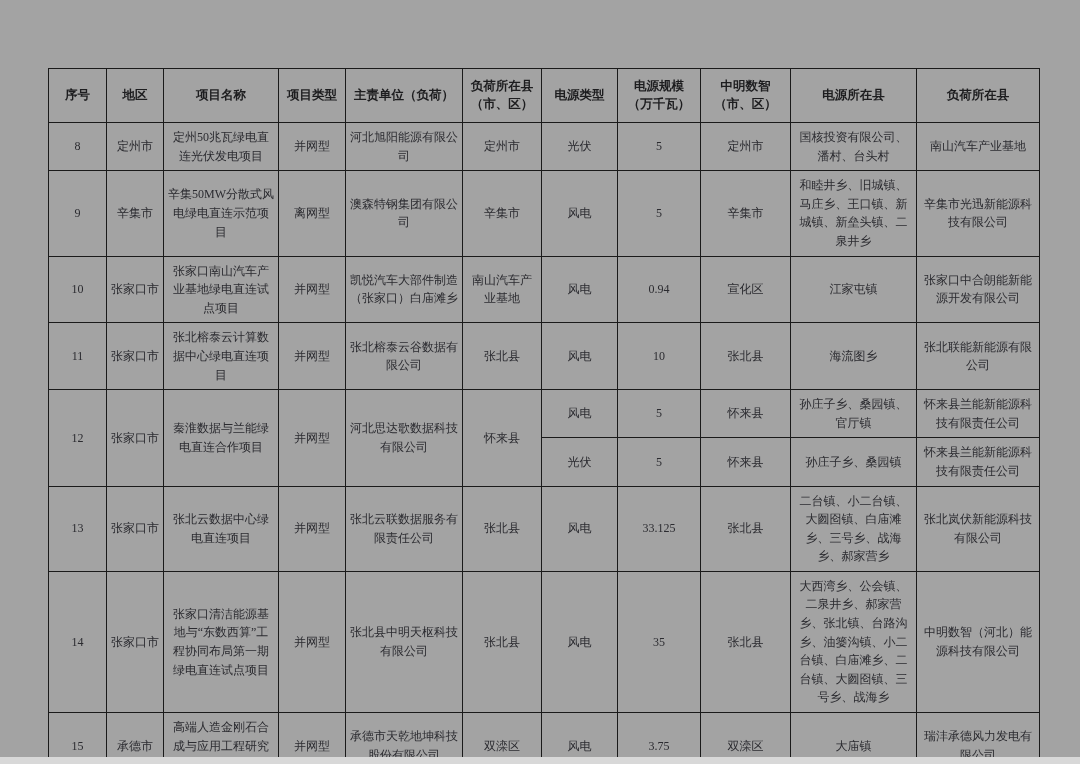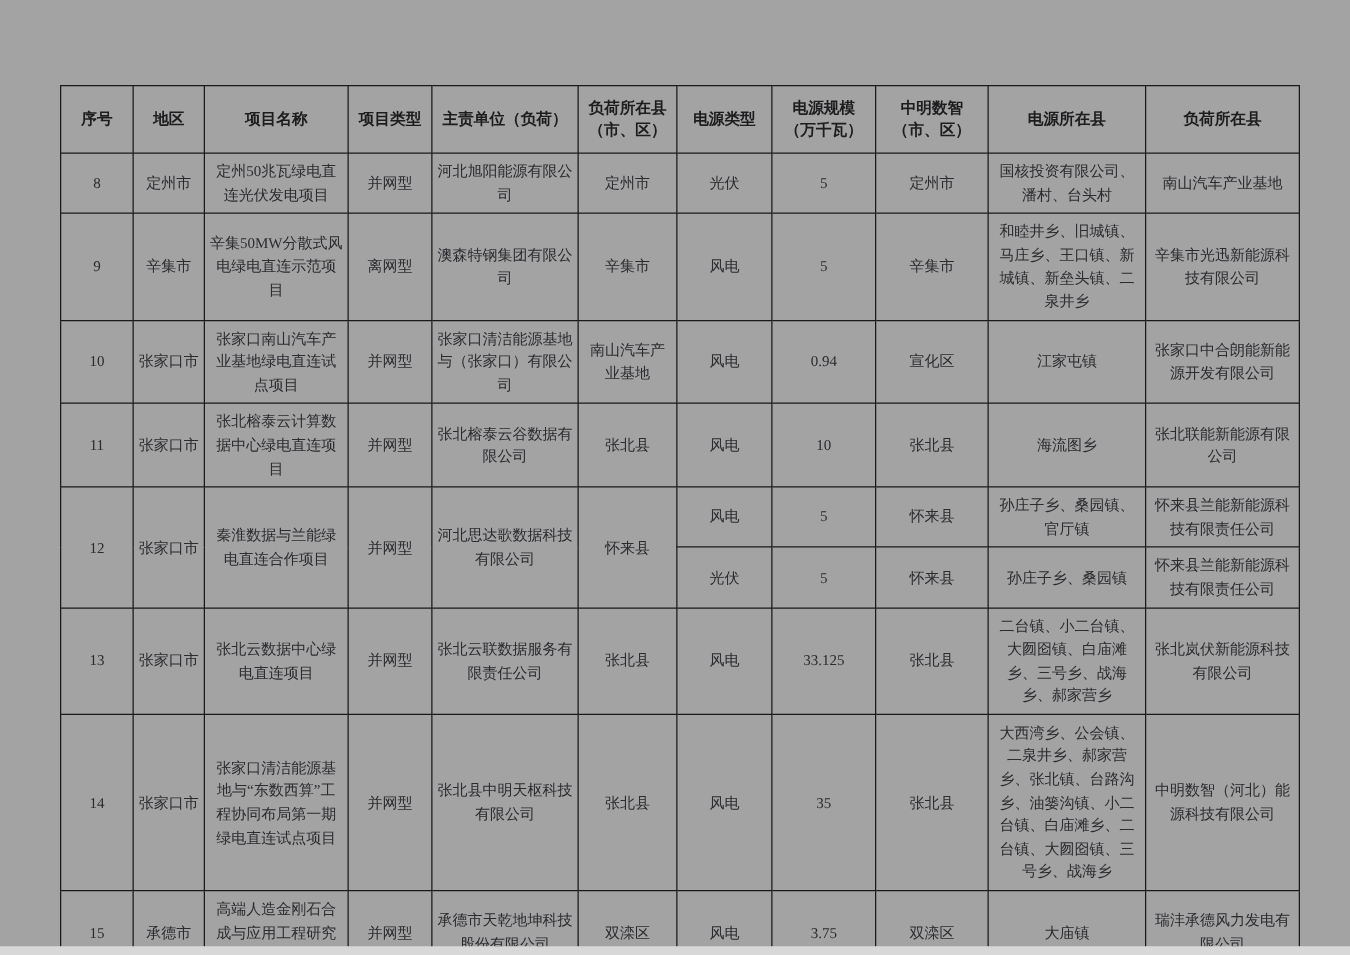--- a/index.html
+++ b/index.html
@@ -105,21 +105,21 @@
           <td>5</td>
           <td>辛集市</td>
           <td>和睦井乡、旧城镇、马庄乡、王口镇、新城镇、新垒头镇、二泉井乡</td>
           <td>辛集市光迅新能源科技有限公司</td>
         </tr>
         <tr>
           <td>10</td>
           <td>张家口市</td>
           <td>张家口南山汽车产业基地绿电直连试点项目</td>
           <td>并网型</td>
-          <td>张家口清洁能源基地与（张家口）有限公司</td>
+          <td>凯悦汽车大部件制造（张家口）白庙滩乡</td>
           <td>南山汽车产业基地</td>
           <td>风电</td>
           <td>0.94</td>
           <td>宣化区</td>
           <td>江家屯镇</td>
           <td>张家口中合朗能新能源开发有限公司</td>
         </tr>
         <tr>
           <td>11</td>
           <td>张家口市</td>

